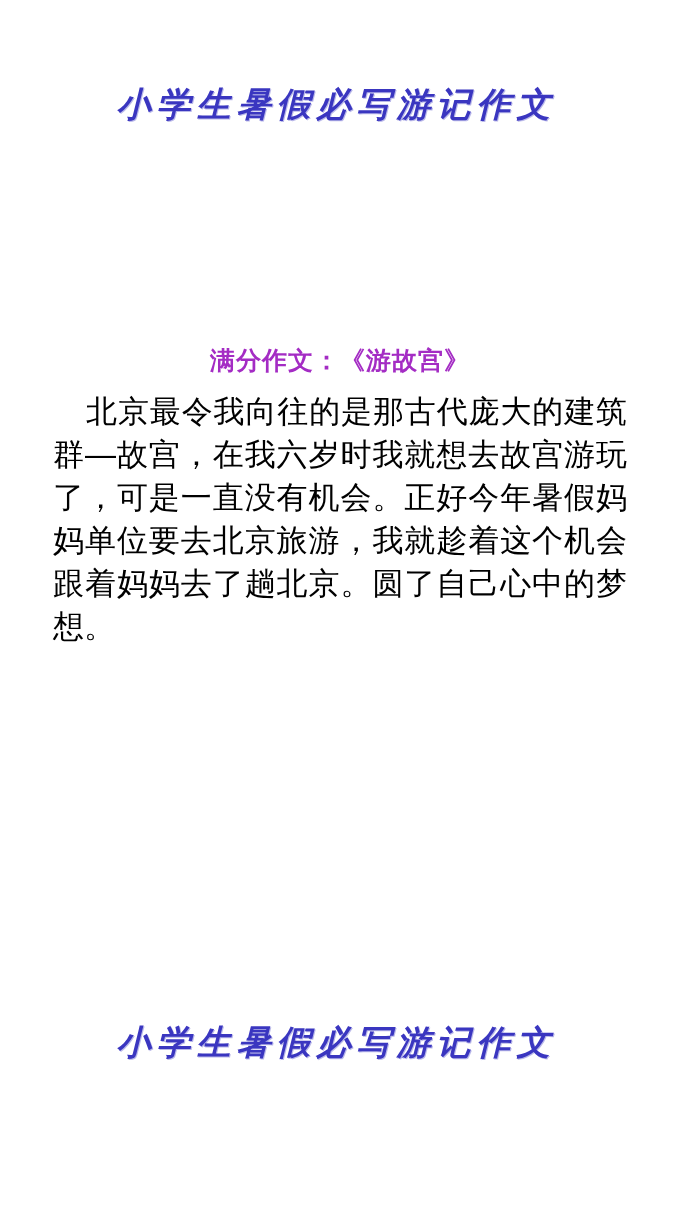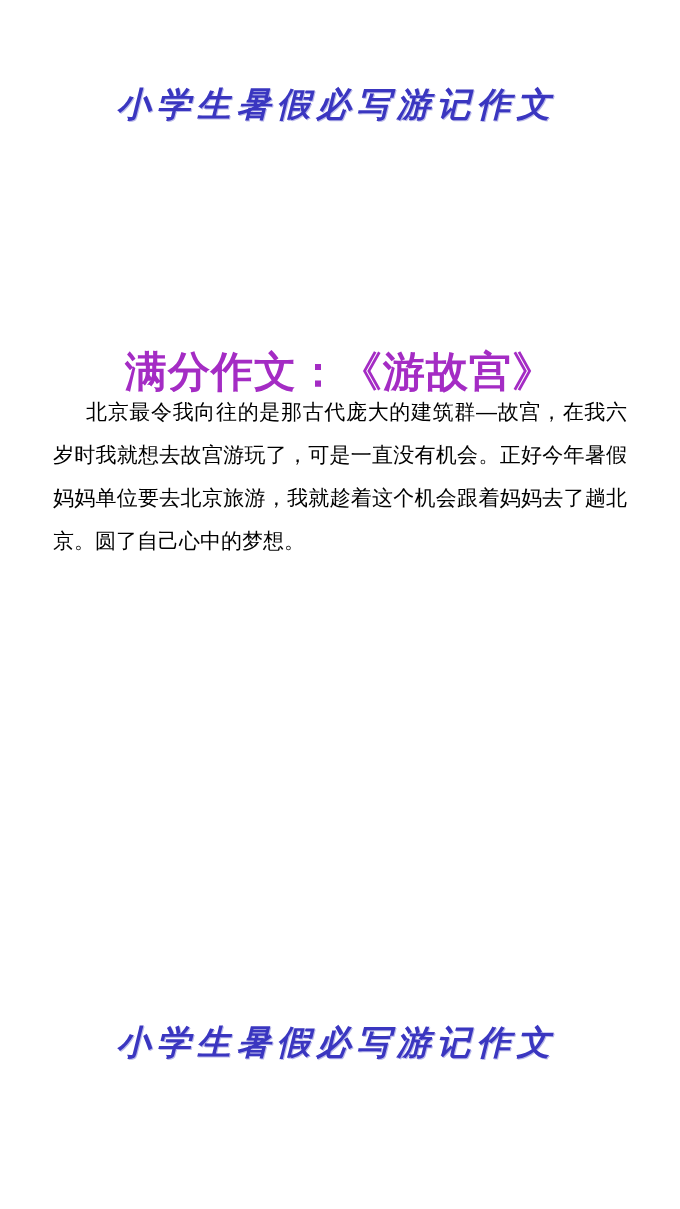--- a/index.html
+++ b/index.html
@@ -31,33 +31,33 @@
   }
   .banner-top { top: 82px; }
   .banner-bottom { top: 1020px; }
   .essay-title {
     position: absolute;
     top: 344px;
     left: 0;
     right: 0;
     margin: 0;
     text-align: center;
-    font-size: 42px;
+    font-size: 25px;
     font-weight: bold;
     letter-spacing: 1px;
     color: #a42cc4;
     white-space: nowrap;
   }
   .essay-body {
     position: absolute;
     top: 390px;
     left: 53px;
     width: 574px;
     color: #000000;
-    font-size: 21px;
+    font-size: 31px;
     line-height: 43px;
     text-align: justify;
     text-justify: inter-ideograph;
     font-weight: 500;
   }
   .essay-body p {
     margin: 0;
     text-indent: 33px;
   }
 </style>

